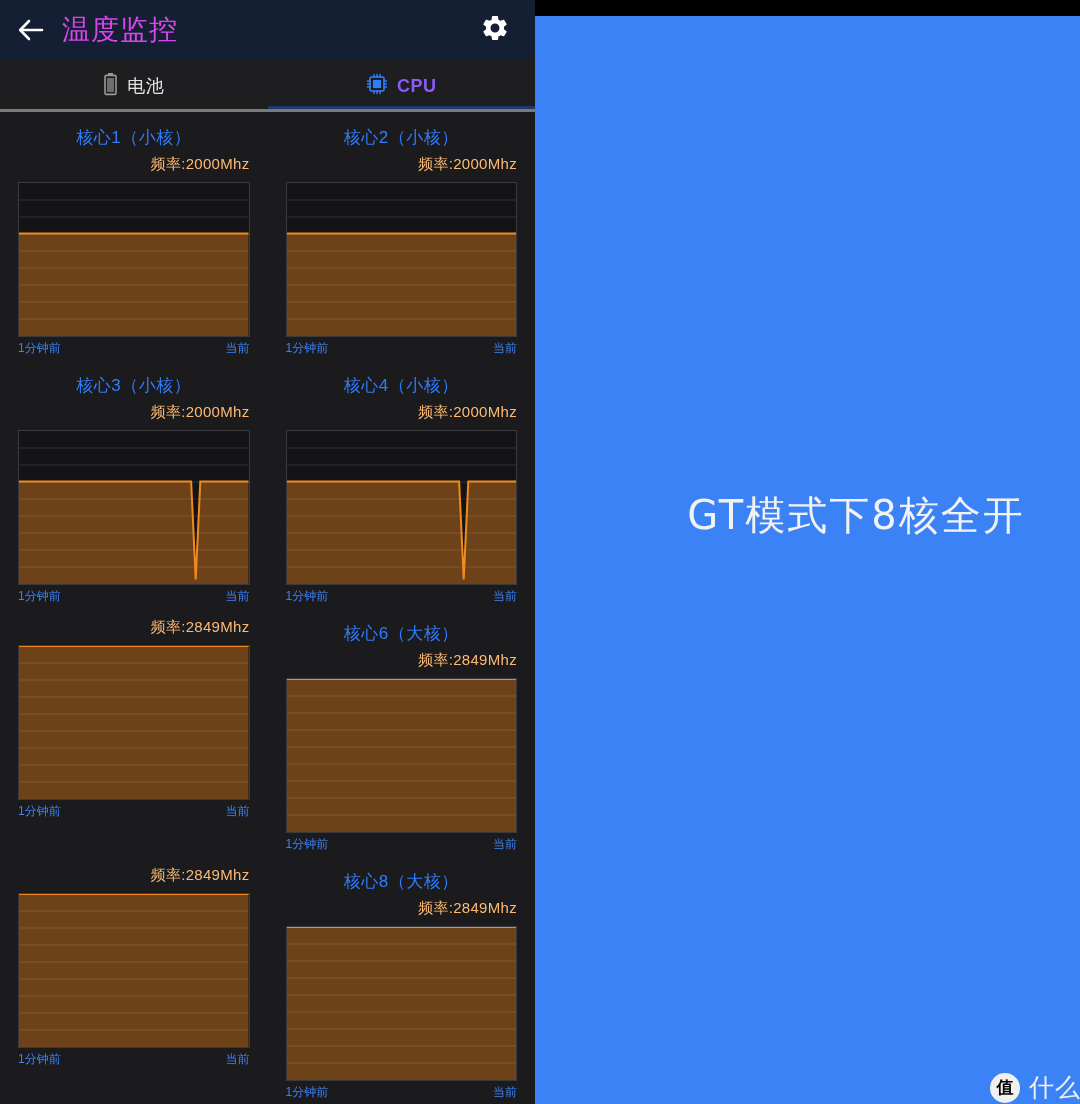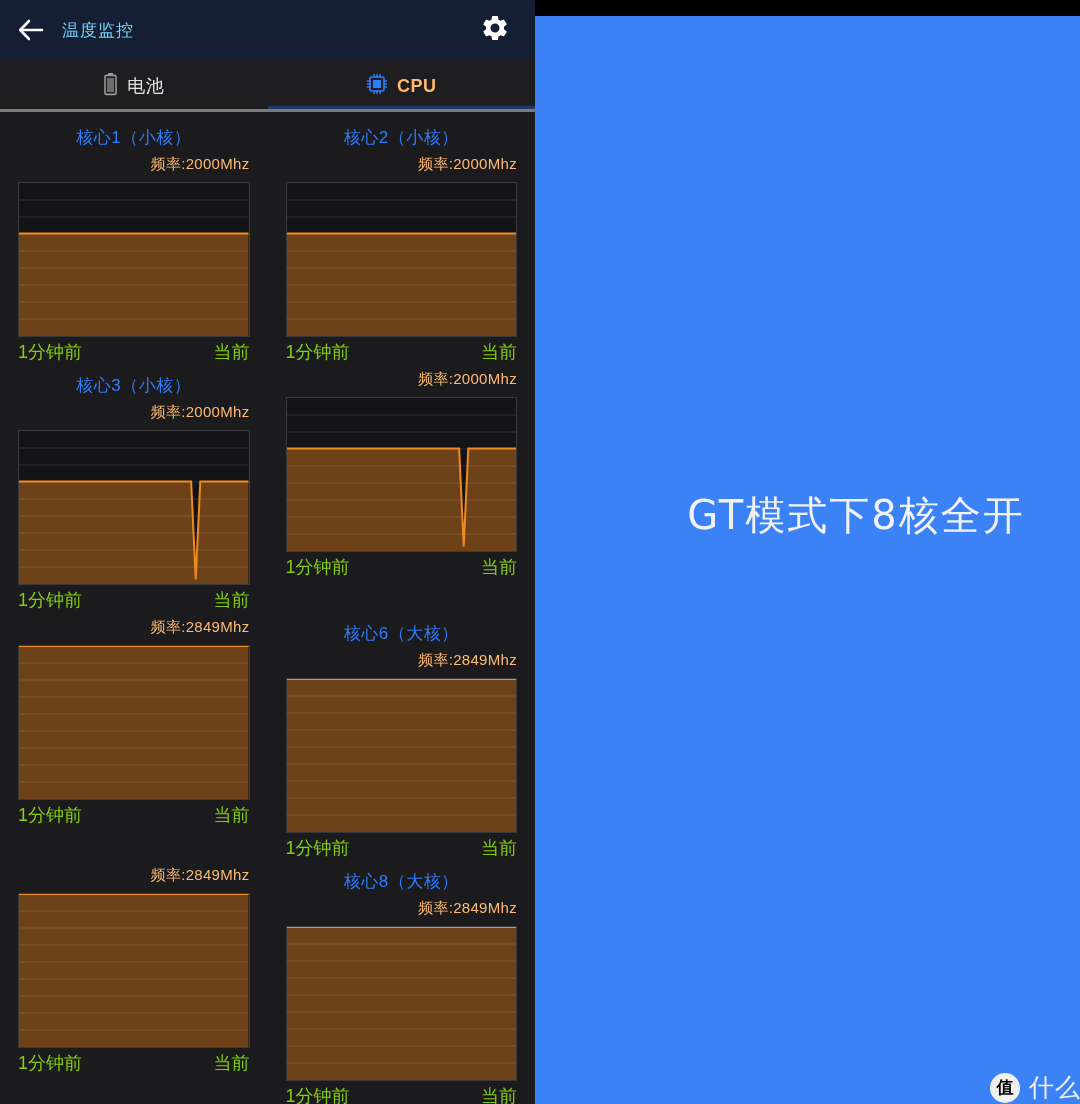--- a/index.html
+++ b/index.html
@@ -37,22 +37,22 @@
   #back-btn {
     width: 62px;
     height: 60px;
     display: flex;
     align-items: center;
     justify-content: center;
     cursor: pointer;
   }
   #back-btn svg { display: block; }
   #app-title {
-    color: #7dd3fc;
-    font-size: 17px;
+    color: #d946ef;
+    font-size: 28px;
     letter-spacing: 1px;
     flex: 0 0 auto;
   }
   #gear-btn {
     position: absolute;
     right: 12px;
     top: 0;
     height: 60px;
     width: 56px;
     display: flex;
@@ -76,21 +76,21 @@
     gap: 9px;
     cursor: pointer;
     height: 52px;
   }
   .tab-label {
     font-size: 18px;
     font-weight: bold;
     letter-spacing: .5px;
   }
   .tab.inactive .tab-label { color: #e3e3e3; font-weight: normal; }
-  .tab.active   .tab-label { color: #fdba74; }
+  .tab.active   .tab-label { color: #8b5cf6; }
   #tab-underline-track {
     position: absolute;
     left: 0; right: 0; bottom: 0;
     height: 3px;
     background: #7a7a78;
   }
   #tab-underline-active {
     position: absolute;
     left: 50%;
     width: 50%;
@@ -134,22 +134,22 @@
     border: 1px solid #3a3a3c;
     box-sizing: border-box;
     overflow: hidden;
     cursor: pointer;
   }
   .chart-wrap svg { display: block; width: 100%; height: 100%; }
   .axis-row {
     display: flex;
     justify-content: space-between;
     margin: 3px 14px 0 14px;
-    color: #84cc16;
-    font-size: 18px;
+    color: #3b82f6;
+    font-size: 12px;
   }
 
   
   #caption {
     position: absolute;
     left: 535px;
     top: 16px;
     width: 642px;
     height: 1104px;
     background: #3b82f6;
@@ -310,20 +310,21 @@
             <line x1="0" y1="136" x2="240" y2="136" stroke="#ffffff" stroke-opacity="0.13" stroke-width="1"></line>
             <path d="M0.00,50.49 L24.00,50.49 L48.00,50.49 L72.00,50.49 L96.00,50.49 L120.00,50.49 L144.00,50.49 L168.00,50.49 L180.00,50.49 L184.80,148.41 L189.60,50.49 L196.80,50.49 L216.00,50.49 L240.00,50.49" fill="none" stroke="#f08a1e" stroke-width="2" vector-effect="non-scaling-stroke" stroke-linejoin="miter"></path>
           </svg>
         </div>
         <div class="axis-row">
           <span>1分钟前</span>
           <span>当前</span>
         </div>
       </div>
       <div class="core-panel">
+        <div class="core-title">核心4（小核）</div>
         <div class="core-freq">频率:2000Mhz</div>
         <div class="chart-wrap">
           <svg viewBox="0 0 240 153" preserveAspectRatio="none">
             <rect x="0" y="0" width="240" height="153" fill="#141416"></rect>
             <path d="M0.00,50.49 L24.00,50.49 L48.00,50.49 L72.00,50.49 L96.00,50.49 L120.00,50.49 L144.00,50.49 L168.00,50.49 L180.00,50.49 L184.80,148.41 L189.60,50.49 L196.80,50.49 L216.00,50.49 L240.00,50.49 L240,153 L0,153 Z" fill="#6d4219"></path>
             <line x1="0" y1="17" x2="240" y2="17" stroke="#ffffff" stroke-opacity="0.13" stroke-width="1"></line>
             <line x1="0" y1="34" x2="240" y2="34" stroke="#ffffff" stroke-opacity="0.13" stroke-width="1"></line>
             <line x1="0" y1="51" x2="240" y2="51" stroke="#ffffff" stroke-opacity="0.13" stroke-width="1"></line>
             <line x1="0" y1="68" x2="240" y2="68" stroke="#ffffff" stroke-opacity="0.13" stroke-width="1"></line>
             <line x1="0" y1="85" x2="240" y2="85" stroke="#ffffff" stroke-opacity="0.13" stroke-width="1"></line>

